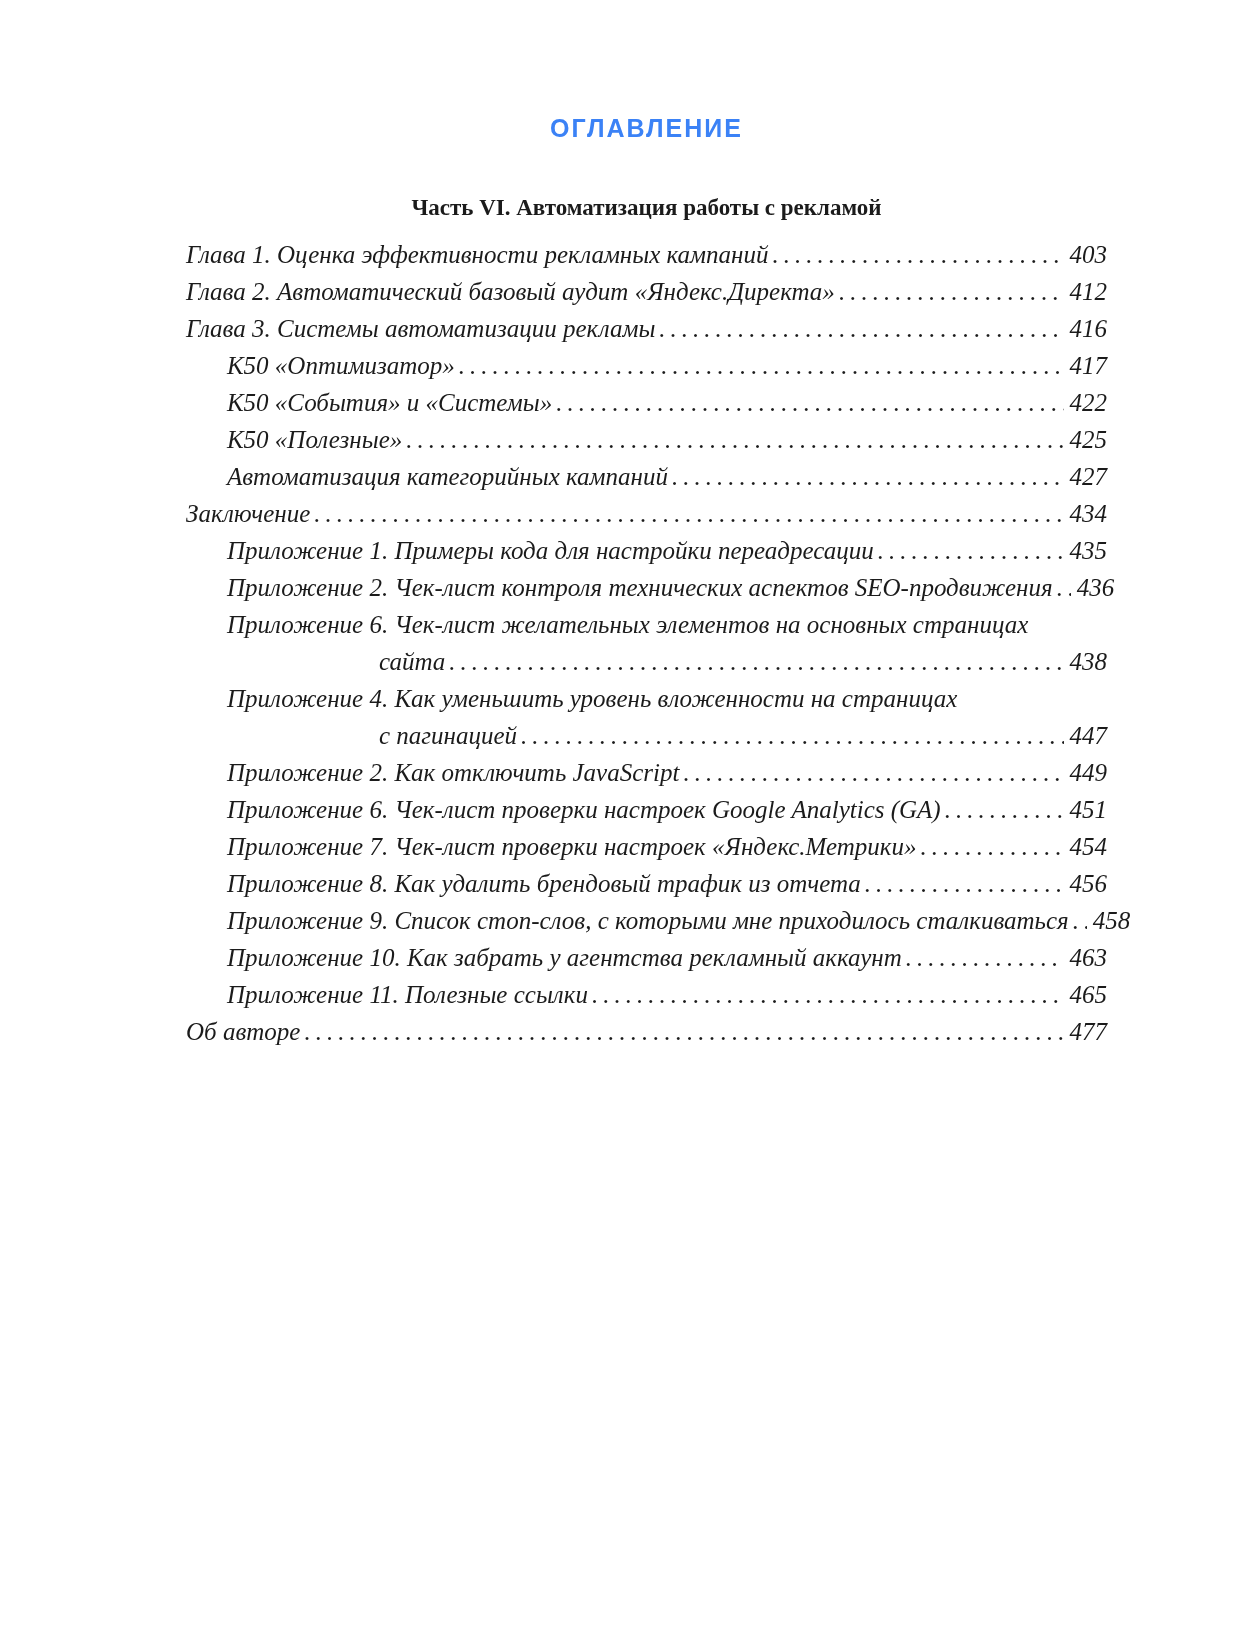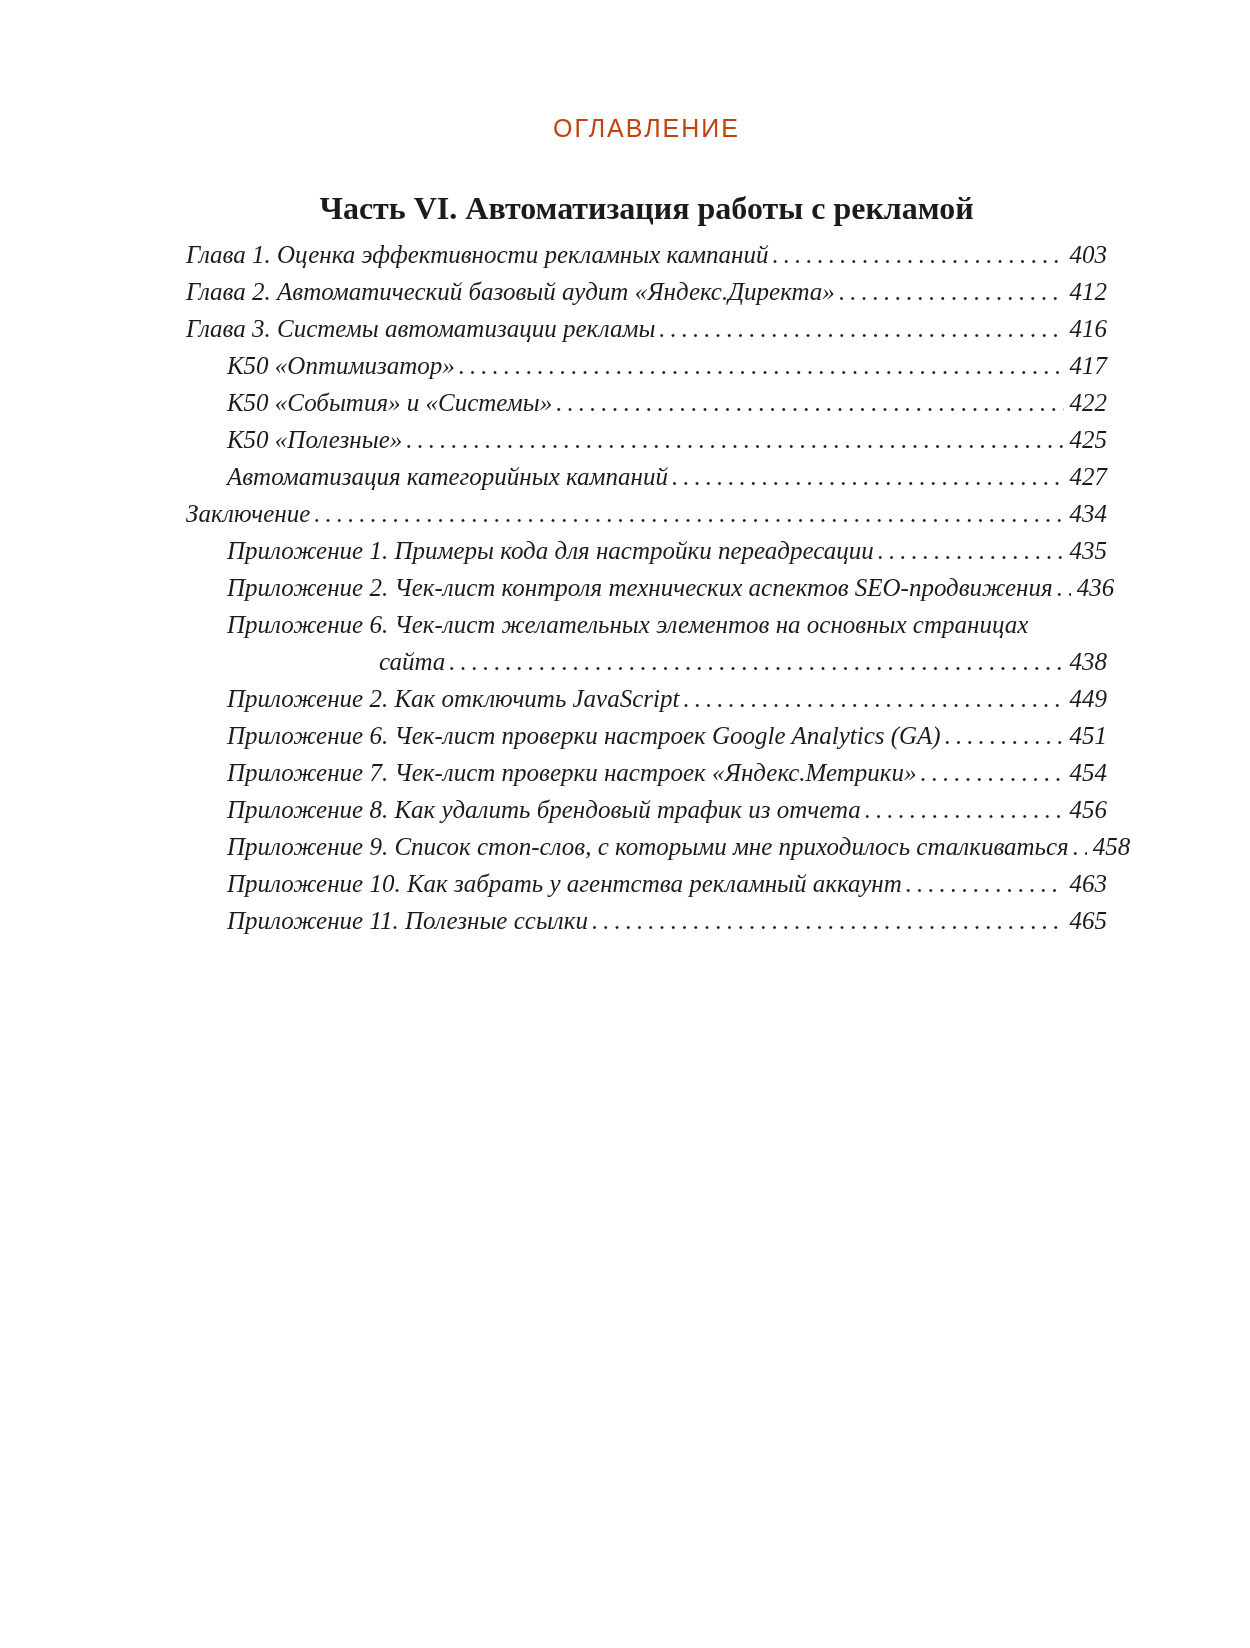--- a/index.html
+++ b/index.html
@@ -17,32 +17,32 @@
     color: #1b1b1b;
   }
   .content {
     position: absolute;
     left: 186px;
     top: 113px;
     width: 921px;
   }
   .toc-title {
     font-family: "Liberation Sans", sans-serif;
-    font-weight: 400;
+    font-weight: 700;
     font-size: 25px;
     letter-spacing: 2px;
     line-height: 30px;
     text-align: center;
-    color: #c2410c;
+    color: #3b82f6;
     margin: 0 0 48px 0;
   }
   .part-header {
     font-family: "Liberation Serif", serif;
     font-weight: 600;
-    font-size: 32px;
+    font-size: 23px;
     line-height: 34px;
     text-align: center;
     margin: 0 0 11px 0;
     color: #1b1b1b;
   }
   .toc-list {
     width: 100%;
   }
   .toc-entry.indent {
     padding-left: 41px;
@@ -163,20 +163,30 @@
             <span class="entry-text">Приложение 6. Чек-лист желательных элементов на основных страницах</span>
           </div>
           <div class="toc-line continuation">
             <span class="entry-text">сайта</span>
             <span class="dots"></span>
             <span class="page-num">438</span>
           </div>
         </div>
         <div class="toc-entry indent">
           <div class="toc-line">
+            <span class="entry-text">Приложение 4. Как уменьшить уровень вложенности на страницах</span>
+          </div>
+          <div class="toc-line continuation">
+            <span class="entry-text">с пагинацией</span>
+            <span class="dots"></span>
+            <span class="page-num">447</span>
+          </div>
+        </div>
+        <div class="toc-entry indent">
+          <div class="toc-line">
             <span class="entry-text">Приложение 2. Как отключить JavaScript</span>
             <span class="dots"></span>
             <span class="page-num">449</span>
           </div>
         </div>
         <div class="toc-entry indent">
           <div class="toc-line">
             <span class="entry-text">Приложение 6. Чек-лист проверки настроек Google Analytics (GA)</span>
             <span class="dots"></span>
             <span class="page-num">451</span>
@@ -208,17 +218,24 @@
             <span class="entry-text">Приложение 10. Как забрать у агентства рекламный аккаунт</span>
             <span class="dots"></span>
             <span class="page-num">463</span>
           </div>
         </div>
         <div class="toc-entry indent">
           <div class="toc-line">
             <span class="entry-text">Приложение 11. Полезные ссылки</span>
             <span class="dots"></span>
             <span class="page-num">465</span>
+          </div>
+        </div>
+        <div class="toc-entry">
+          <div class="toc-line">
+            <span class="entry-text">Об авторе</span>
+            <span class="dots"></span>
+            <span class="page-num">477</span>
           </div>
         </div>
       </nav>
   </div>
 </div>
 
 </body></html>

